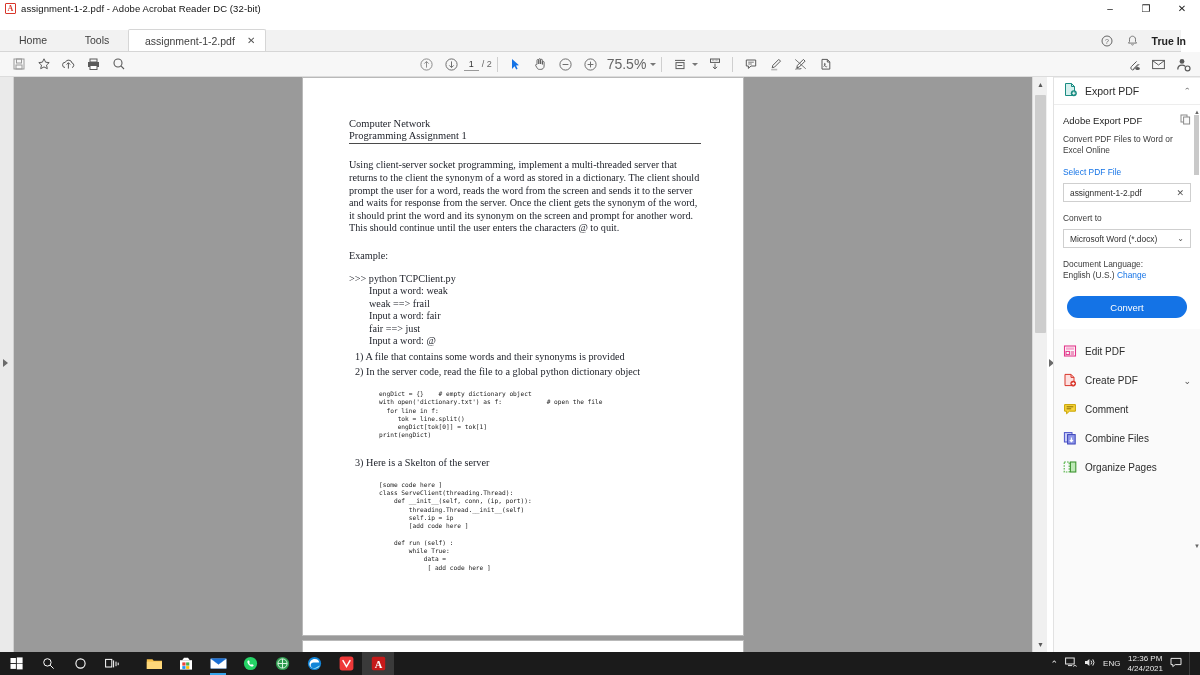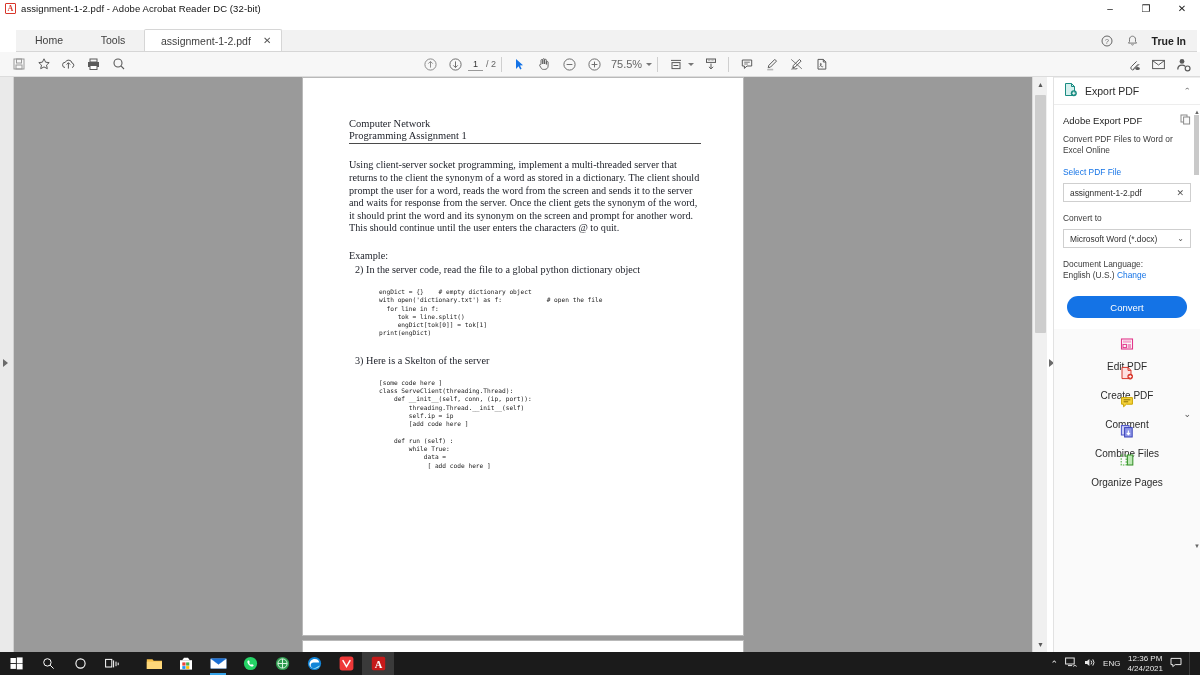--- a/index.html
+++ b/index.html
@@ -37,21 +37,21 @@
     position: absolute; left: 0; top: 16px; width: 1200px; height: 14px;
     background: #ffffff; display: flex; align-items: center;
     font-size: 9px; color: #333; padding-left: 5px;
   }
   .menubar .mi { padding: 0 6px; line-height: 14px; }
 
   
   .tabbar {
     position: absolute; left: 0; top: 30px; width: 1181px; height: 22px;
     background: #f2f2f2; border-bottom: 1px solid #d6d6d6;
-    display: flex; align-items: flex-end; margin-left: 16px;
+    display: flex; align-items: flex-end;
   }
   .tab {
     height: 22px; display: flex; align-items: center; justify-content: center;
     font-size: 10.5px; color: #404040; padding: 0 14px; position: relative;
   }
   .tab.home { width: 66px; }
   .tab.tools { width: 62px; }
   .tab.doc {
     background: #ffffff; border-left: 1px solid #d6d6d6;
     border-right: 1px solid #d6d6d6; border-top: 1px solid #d6d6d6;
@@ -90,21 +90,21 @@
   .pagebox {
     display: flex; align-items: center; font-size: 9px; color: #555; gap: 3px;
   }
   .pagenum {
     width: 15px; height: 13px; border: none; border-bottom: 1px solid #999;
     background: transparent; text-align: center; font-size: 9px; color: #333;
     font-family: "Liberation Sans", sans-serif;
   }
   .pagetot { font-size: 9px; color: #666; }
   .zoombox {
-    display: flex; align-items: center; font-size: 11px; color: #666;
+    display: flex; align-items: center; font-size: 14px; color: #666;
     gap: 4px; margin-left: 4px;
   }
   .caret-sm {
     width: 0; height: 0; border-left: 3px solid transparent;
     border-right: 3px solid transparent; border-top: 3.5px solid #777;
   }
 
   
   .body-region {
     position: absolute; left: 0; top: 77px; width: 1200px; height: 575px;
@@ -237,21 +237,21 @@
   .btn-convert {
     margin: 16px auto 0 auto; display: block; width: 120px; height: 22px;
     background: #1473e6; color: #fff; border: none; border-radius: 11px;
     font-size: 9.5px; font-family: "Liberation Sans", sans-serif;
     cursor: pointer;
   }
 
   .rp-tools { background: #fafafa; padding-top: 8px; }
   .rp-tool {
     display: flex; align-items: center; gap: 8px; height: 29px;
-    padding: 0 9px; font-size: 10px; color: #2b2b2b; flex-direction: column;
+    padding: 0 9px; font-size: 10px; color: #2b2b2b;
   }
   .rp-tool .chev2 { margin-left: auto; font-size: 9px; color: #555; }
 
   .rp-promo {
     position: absolute; left: 0; bottom: 0; width: 147px; height: 68px;
     background: #fafafa; border-top: 1px solid #e2e2e2;
     text-align: center; padding-top: 10px;
   }
   .rp-promo p {
     font-size: 8.3px; font-weight: bold; color: #1f1f1f; line-height: 11px;
@@ -500,21 +500,30 @@
           <div class="pdf-head">
             <div>Computer Network</div>
             <div>Programming Assignment 1</div>
             <div class="pdf-rule"></div>
           </div>
 
           <div class="pdf-para">Using client-server socket programming, implement a multi-threaded server that returns to the client the synonym of a word as stored in a dictionary. The client should prompt the user for a word, reads the word from the screen and sends it to the server and waits for response from the server. Once the client gets the synonym of the word, it should print the word and its synonym on the screen and prompt for another word. This should continue until the user enters the characters @ to quit.</div>
 
           <div class="pdf-label">Example:</div>
 
-
+          <div class="pdf-ex">
+            <span>&gt;&gt;&gt; python TCPClient.py</span>
+            <span class="ind">Input a word: weak</span>
+            <span class="ind">weak ==&gt; frail</span>
+            <span class="ind">Input a word: fair</span>
+            <span class="ind">fair ==&gt; just</span>
+            <span class="ind">Input a word: @</span>
+          </div>
+
+          <div class="pdf-note-li">1)  A file that contains some words and their synonyms is provided</div>
           <div class="pdf-note-li">2)  In the server code, read the file to a global python dictionary object</div>
 
           <div class="pdf-code">engDict = {}    # empty dictionary object
 with open('dictionary.txt') as f:            # open the file
   for line in f:
      tok = line.split()
      engDict[tok[0]] = tok[1]
 print(engDict)</div>
 
           <div class="pdf-sub">3)  Here is a Skelton of the server</div>

